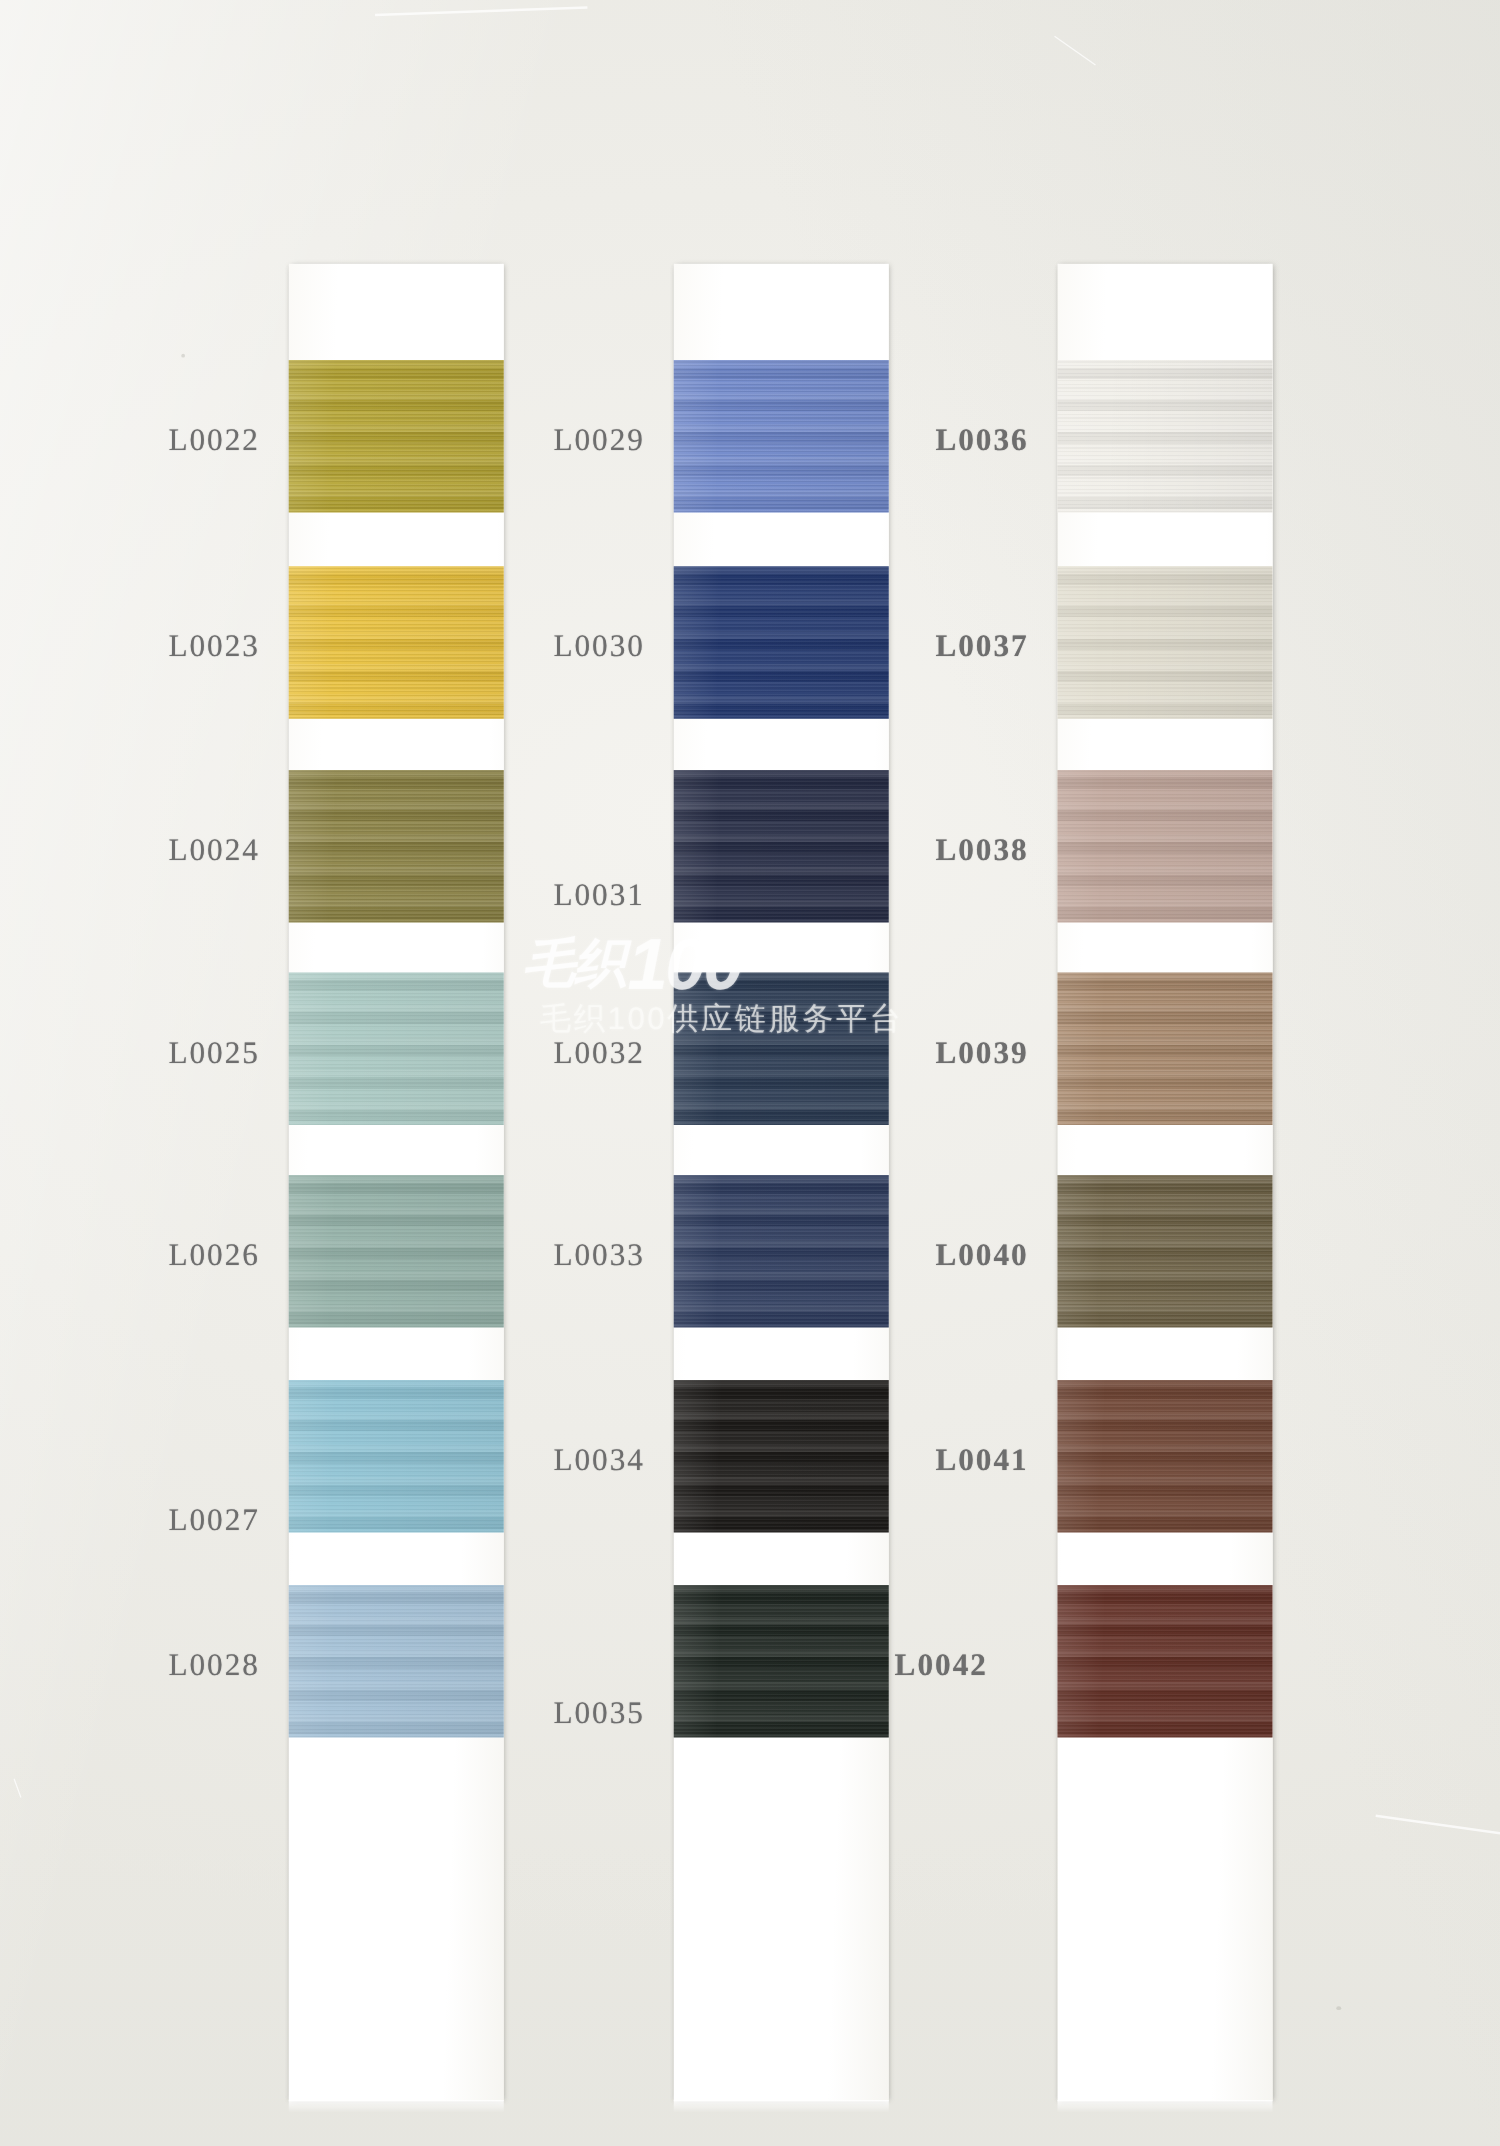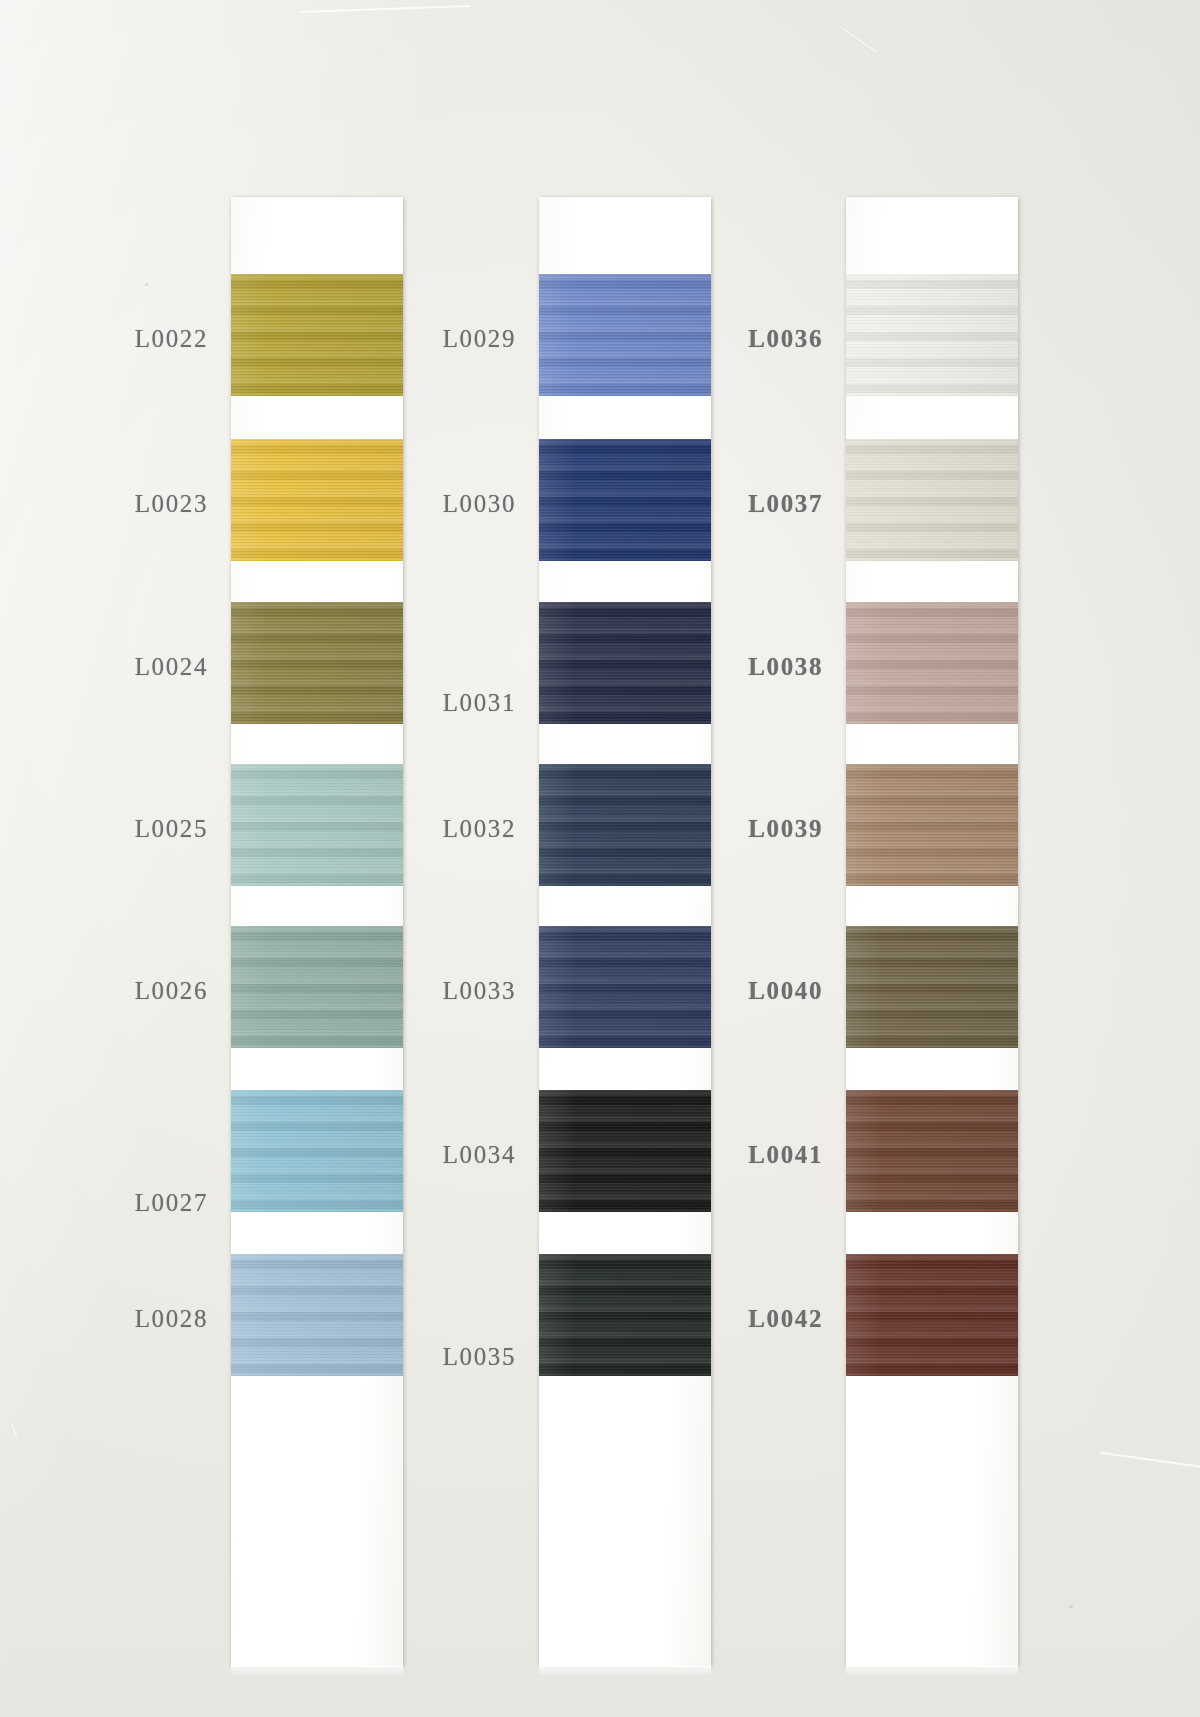--- a/index.html
+++ b/index.html
@@ -51,21 +51,21 @@
     font-size: 50px;
     letter-spacing: 1px;
     color: #5b5b5b;
     text-shadow: 0 0 1.2px rgba(90,90,90,0.55), 0.6px 0.6px 0 rgba(120,120,120,0.35);
     white-space: pre;
   }
 
   
   .column {
     position: absolute;
-    top: 197px;
+    top: 211px;
     width: 172px;
     height: 1470px;
   }
   #col-0 { left: 231px; }
   #col-1 { left: 539px; }
   #col-2 { left: 846px; }
 
   .card {
     position: absolute;
     inset: 0;
@@ -310,20 +310,27 @@
     <div class="row-label" style="top:780px;">L0040</div>
     <div class="swatch" style="top:729px;">
         <div class="fill" style="--c:#6d6145;"></div>
       </div>
 
     <div class="row-label" style="top:944px;">L0041</div>
     <div class="swatch dark" style="top:893px;">
         <div class="fill" style="--c:#6f4534;"></div>
       </div>
 
-    <div class="row-label" style="top:1108px;">L0042</div>
+    <div class="row-label" style="top:1108px;text-align:center;">L0042</div>
     <div class="swatch dark" style="top:1057px;">
         <div class="fill" style="--c:#643127;"></div>
       </div>
   </div>
 
+  <div id="watermark">
+    <div id="wm-logo">
+      <span id="wm-cn">毛织</span>
+      <span id="wm-100">100</span>
+    </div>
+    <div id="wm-sub">毛织100供应链服务平台</div>
+  </div>
 
 </div>
 
 </body></html>

